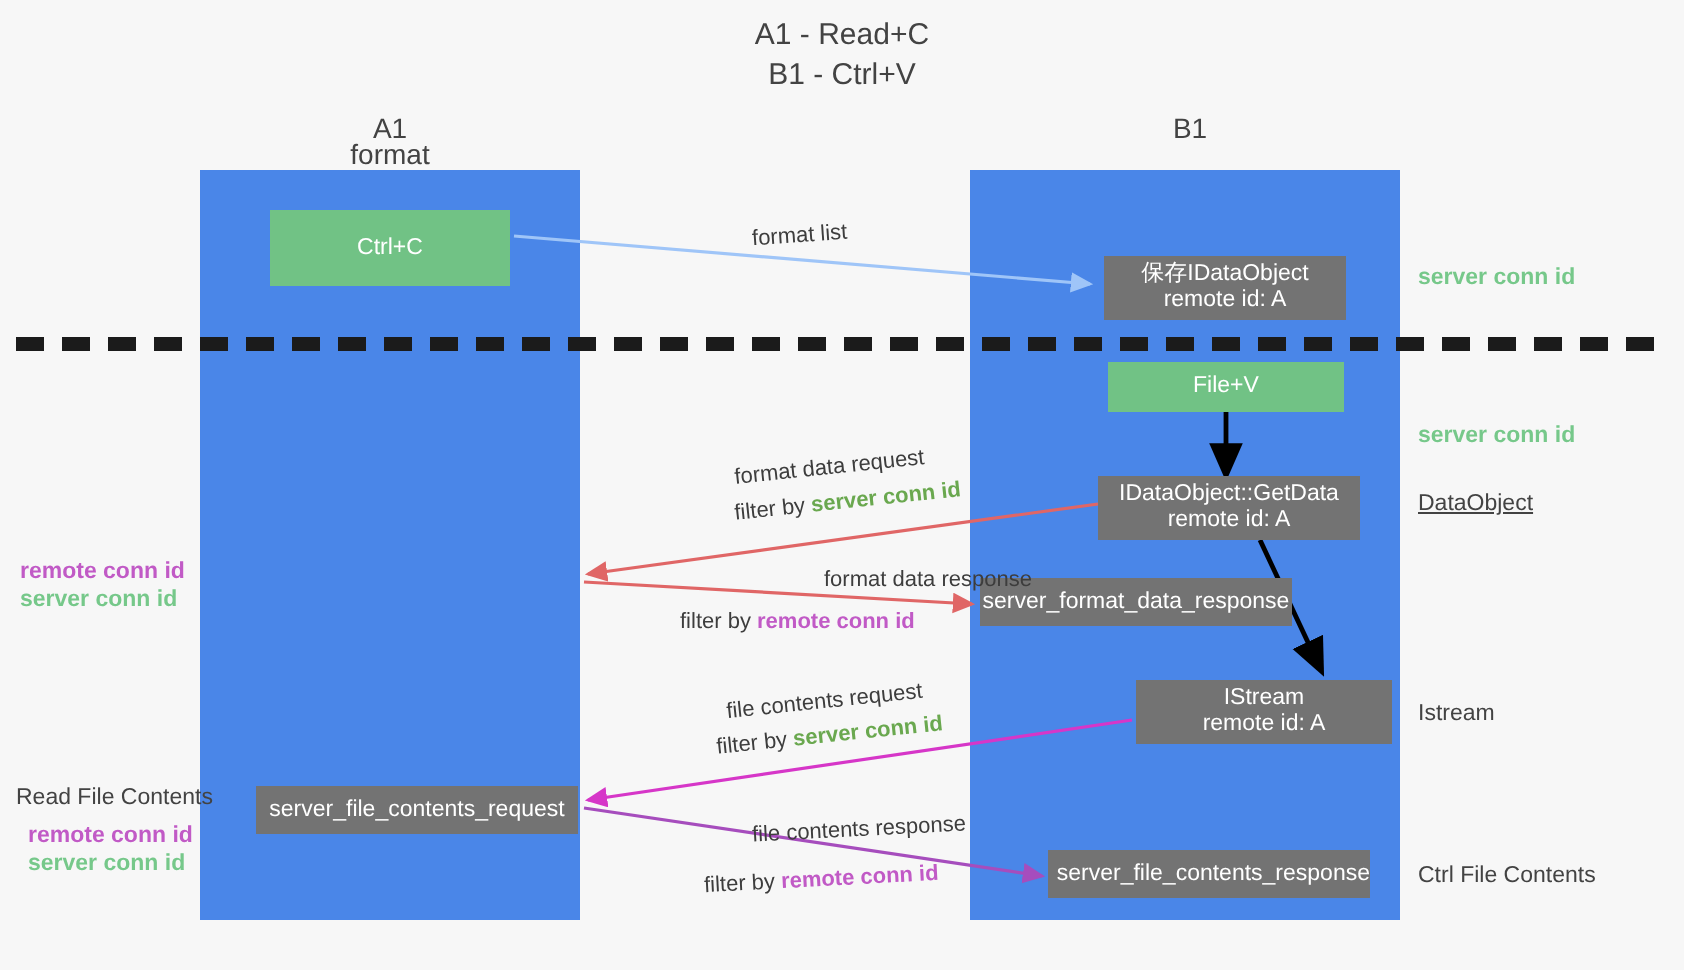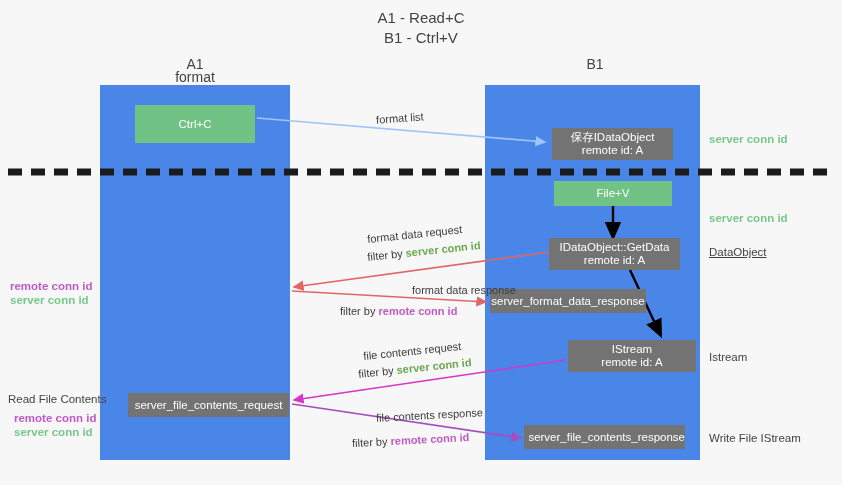--- a/index.html
+++ b/index.html
@@ -166,21 +166,21 @@
   </div>
 
   <div class="node orange" style="left:524px; top:425px; width:161px; height:24px;align-items:flex-end;">
     <div>server_file_contents_response</div>
   </div>
 
   <div class="sidelabel green-soft" style="left:709px; top:132px;">server conn id</div>
   <div class="sidelabel green-soft" style="left:709px; top:211px;">server conn id</div>
   <div class="sidelabel dark" style="left:709px; top:245px;text-decoration:underline;">DataObject</div>
   <div class="sidelabel dark" style="left:709px; top:350px;">Istream</div>
-  <div class="sidelabel dark" style="left:709px; top:431px;">Write File IStream</div>
+  <div class="sidelabel dark" style="left:709px; top:431px;">Ctrl File Contents</div>
 
   <div class="sidelabel magenta" style="left:10px; top:279px;">remote conn id</div>
   <div class="sidelabel green-soft" style="left:10px; top:293px;">server conn id</div>
 
   <div class="sidelabel dark" style="left:8px; top:392px;">Read File Contents</div>
   <div class="sidelabel magenta" style="left:14px; top:411px;">remote conn id</div>
   <div class="sidelabel green-soft" style="left:14px; top:425px;">server conn id</div>
 
   <div class="ann" style="left:376px; top:112px; transform: rotate(-4deg);">format list</div>
 

